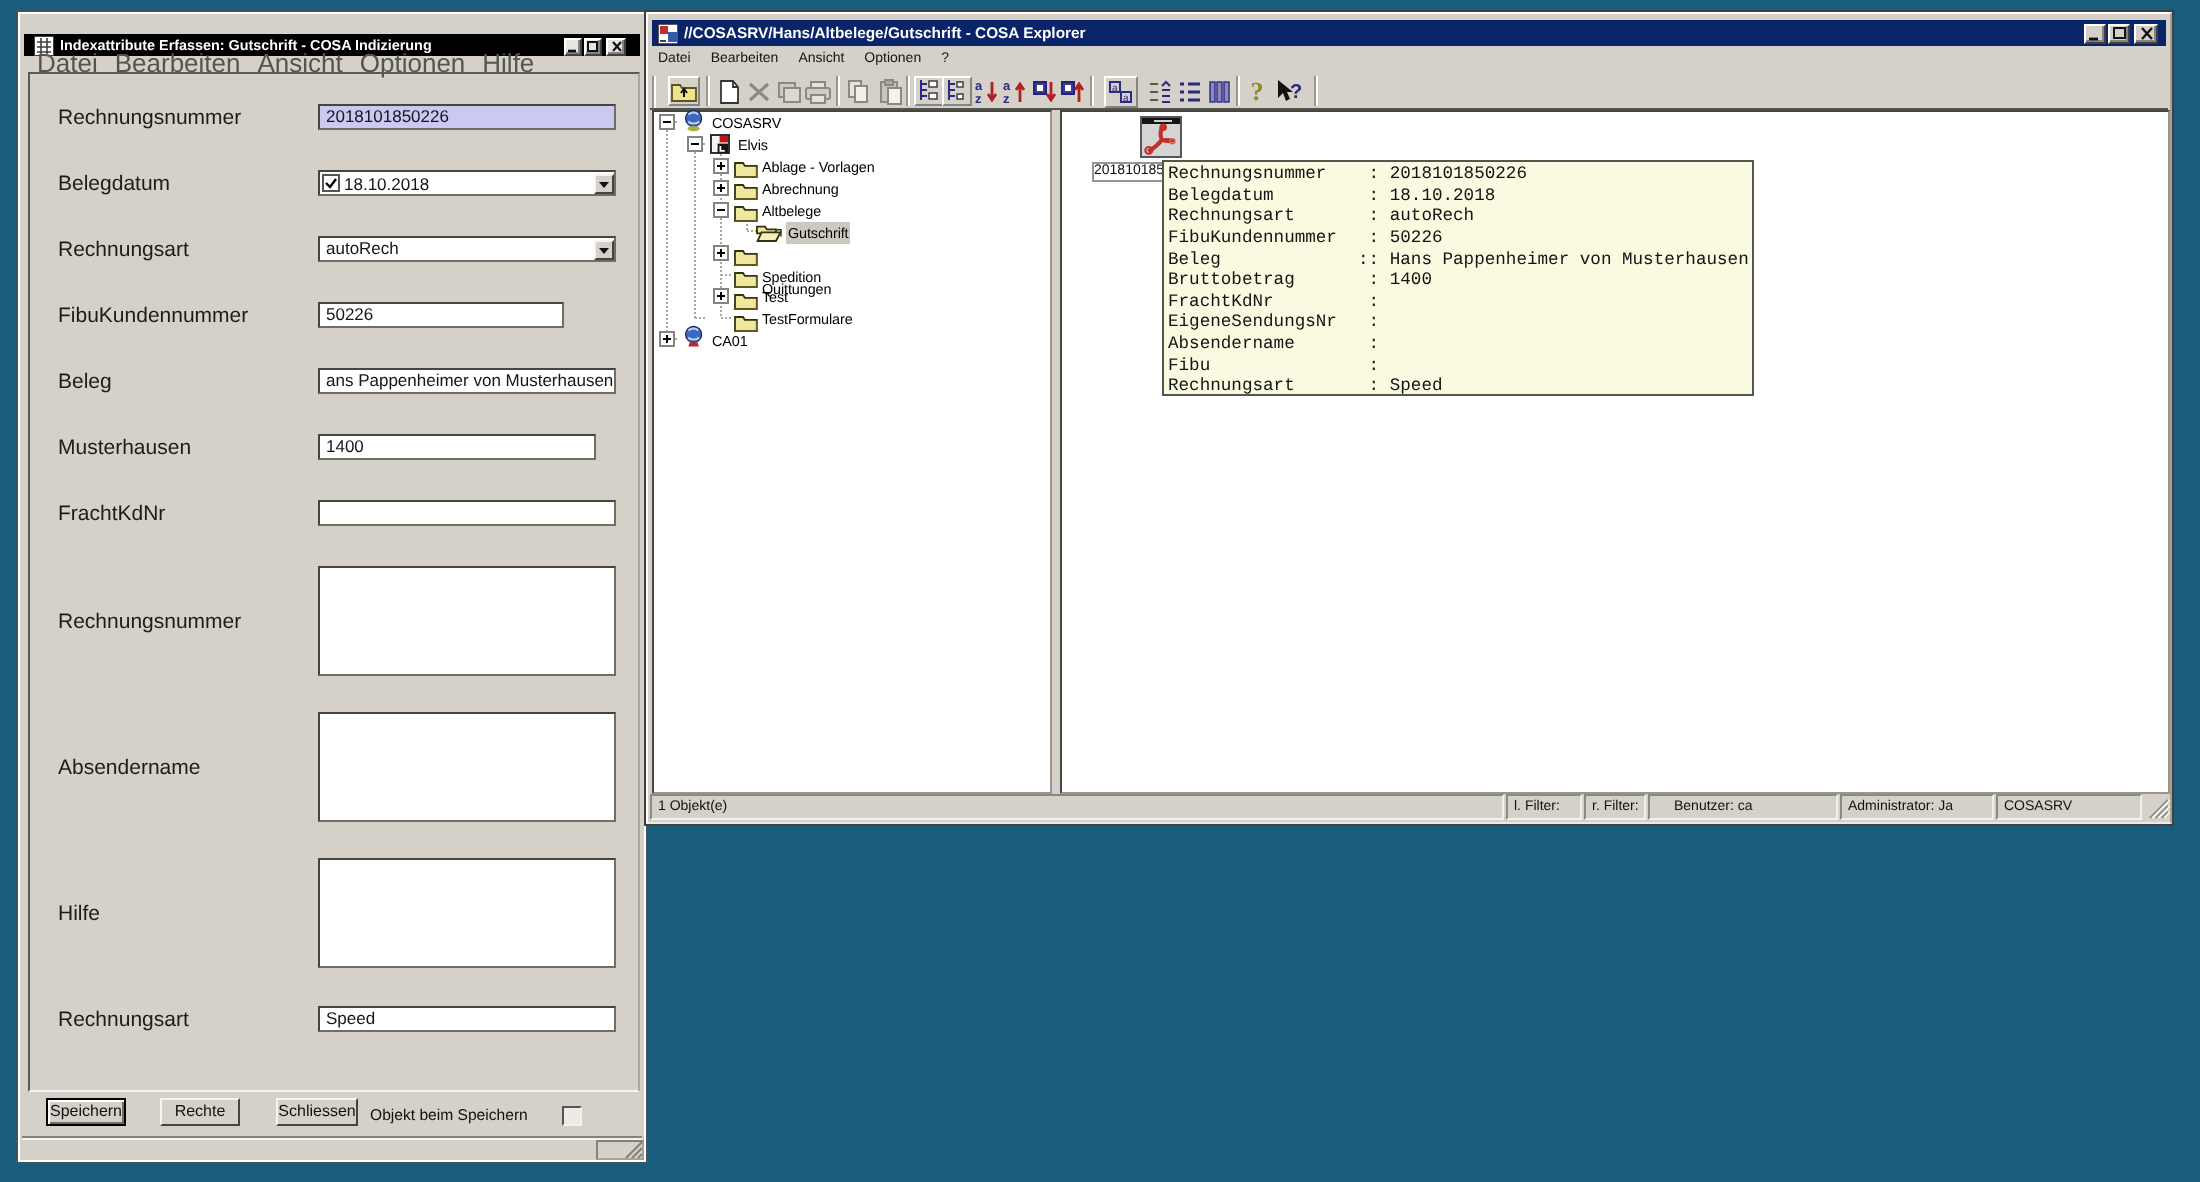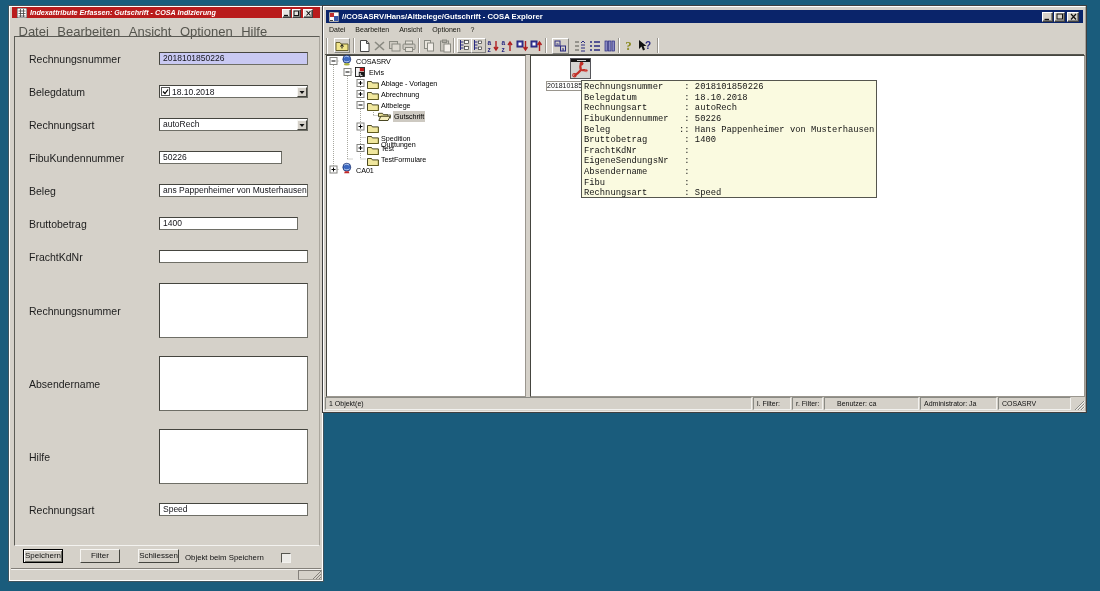--- a/index.html
+++ b/index.html
@@ -19,21 +19,21 @@
 .seg{position:absolute;border:1px solid #8a8a84;border-bottom-color:#f2f1ee;border-right-color:#f2f1ee;font-size:7px;color:#111;line-height:11px;padding-left:3px;white-space:nowrap;overflow:hidden}
 .trow{position:absolute;font-size:7.2px;letter-spacing:-0.05px;color:#000;line-height:11px;white-space:nowrap}
 .sep{position:absolute;width:2px;border-left:1px solid #9a968e;border-right:1px solid #fff;height:14px}
 .ticn{position:absolute;top:2.5px;height:14px}
 </style></head>
 <body>
 
 <div class="win" id="lw" style="left:8px;top:5px;width:316px;height:577px;z-index:1">
   <div class="hl"></div>
 
-  <div class="tb" style="top:1px;height:11px;line-height:11px;background:#b91c1c;font-style:italic;">
+  <div class="tb" style="top:11px;height:11px;line-height:11px;background:#000000;">
     <svg class="a" style="left:5px;top:0.5px" width="10" height="10" viewBox="0 0 10 10">
         <rect x="0" y="0" width="10" height="10" fill="#fff" stroke="#404040" stroke-width="1"></rect>
         <path d="M1.5 3h7M1.5 5.5h7M1.5 8h7M3.5 1v8M6.5 1v8" stroke="#404040" stroke-width="0.8"></path>
       </svg>
     <span style="position:absolute;left:18px;top:0">Indexattribute Erfassen: Gutschrift - COSA Indizierung</span>
     <div class="tbtn" style="right:29px;top:1.5px;width:9px;height:9px;background:#e6e5e1">
         <svg width="7" height="7" viewBox="0 0 7 7" style="position:absolute;left:0;top:0">
           <path d="M1 5.5h4" stroke="#111" stroke-width="1.3"></path>
         </svg>
       </div>
@@ -51,21 +51,21 @@
 
   <div class="menu" style="left:9.5px;top:18px;color:#55554e"><span>Datei</span><span>Bearbeiten</span><span>Ansicht</span><span>Optionen</span><span>Hilfe</span></div>
 
   <div class="a" style="left:5px;top:30px;width:306px;height:510px;border:1px solid #84807a;border-top-color:#5b5b55;border-left-color:#5b5b55;border-bottom-color:#f3f2ef;border-right-color:#aaa69e"></div>
 
   <div class="lbl" style="left:20px;top:47px">Rechnungsnummer</div>
   <div class="lbl" style="left:20px;top:80px">Belegdatum</div>
   <div class="lbl" style="left:20px;top:113px">Rechnungsart</div>
   <div class="lbl" style="left:20px;top:146px">FibuKundennummer</div>
   <div class="lbl" style="left:20px;top:179px">Beleg</div>
-  <div class="lbl" style="left:20px;top:212px">Bruttobetrag</div>
+  <div class="lbl" style="left:20px;top:212px">Musterhausen</div>
   <div class="lbl" style="left:20px;top:245px">FrachtKdNr</div>
   <div class="lbl" style="left:20px;top:299px">Rechnungsnummer</div>
   <div class="lbl" style="left:20px;top:372px">Absendername</div>
   <div class="lbl" style="left:20px;top:445px">Hilfe</div>
   <div class="lbl" style="left:20px;top:498px">Rechnungsart</div>
 
   <div class="inp" style="left:150px;top:46px;width:149px;height:13px;background:#C9C9F2">2018101850226</div>
 
   <div class="inp" style="left:150px;top:79px;width:149px;height:13px"></div>
   <svg class="a" style="left:151.5px;top:81px" width="9" height="9" viewBox="0 0 9 9">
@@ -85,21 +85,21 @@
   <div class="inp" style="left:150px;top:145px;width:123px;height:13px">50226</div>
   <div class="inp" style="left:150px;top:178px;width:149px;height:13px">ans Pappenheimer von Musterhausen</div>
   <div class="inp" style="left:150px;top:211px;width:139px;height:13px">1400</div>
   <div class="inp" style="left:150px;top:244px;width:149px;height:13px"></div>
   <div class="inp" style="left:150px;top:277px;width:149px;height:55px"></div>
   <div class="inp" style="left:150px;top:350px;width:149px;height:55px"></div>
   <div class="inp" style="left:150px;top:423px;width:149px;height:55px"></div>
   <div class="inp" style="left:150px;top:497px;width:149px;height:13px">Speed</div>
 
   <div class="btn" style="left:14px;top:543px;width:40px;height:14px;line-height:12px;border:1px solid #000;box-shadow:inset 1px 1px 0 #fff, inset -1px -1px 0 #6e6e66">Speichern</div>
-  <div class="btn" style="left:71px;top:543px;width:40px;height:14px;line-height:12px">Filter</div>
+  <div class="btn" style="left:71px;top:543px;width:40px;height:14px;line-height:12px">Rechte</div>
   <div class="btn" style="left:129px;top:543px;width:41px;height:14px;line-height:12px">Schliessen</div>
   <div class="a" style="left:176px;top:546.5px;font-size:7.8px;color:#111">Objekt beim Speichern</div>
   <div class="a" style="left:272px;top:547px;width:10px;height:10px;background:#ecebe7;border:1px solid #f2f1ee;border-top-color:#55554e;border-left-color:#55554e"></div>
 
   <div class="a" style="left:2px;right:2px;top:562px;height:1px;background:#84807a"></div>
   <div class="a" style="left:2px;right:2px;top:563px;height:1px;background:#f4f3f0"></div>
   <div class="a" style="left:289px;top:564px;width:24px;height:10px;border:1px solid #a6a29a;border-top-color:#84807a;border-left-color:#84807a">
     <svg width="22" height="9" viewBox="0 0 22 9" style="position:absolute;right:0;bottom:0">
         <path d="M14 9l8-8M17 9l5-5M20 9l2-2" stroke="#84807a" stroke-width="1"></path>
       </svg>

